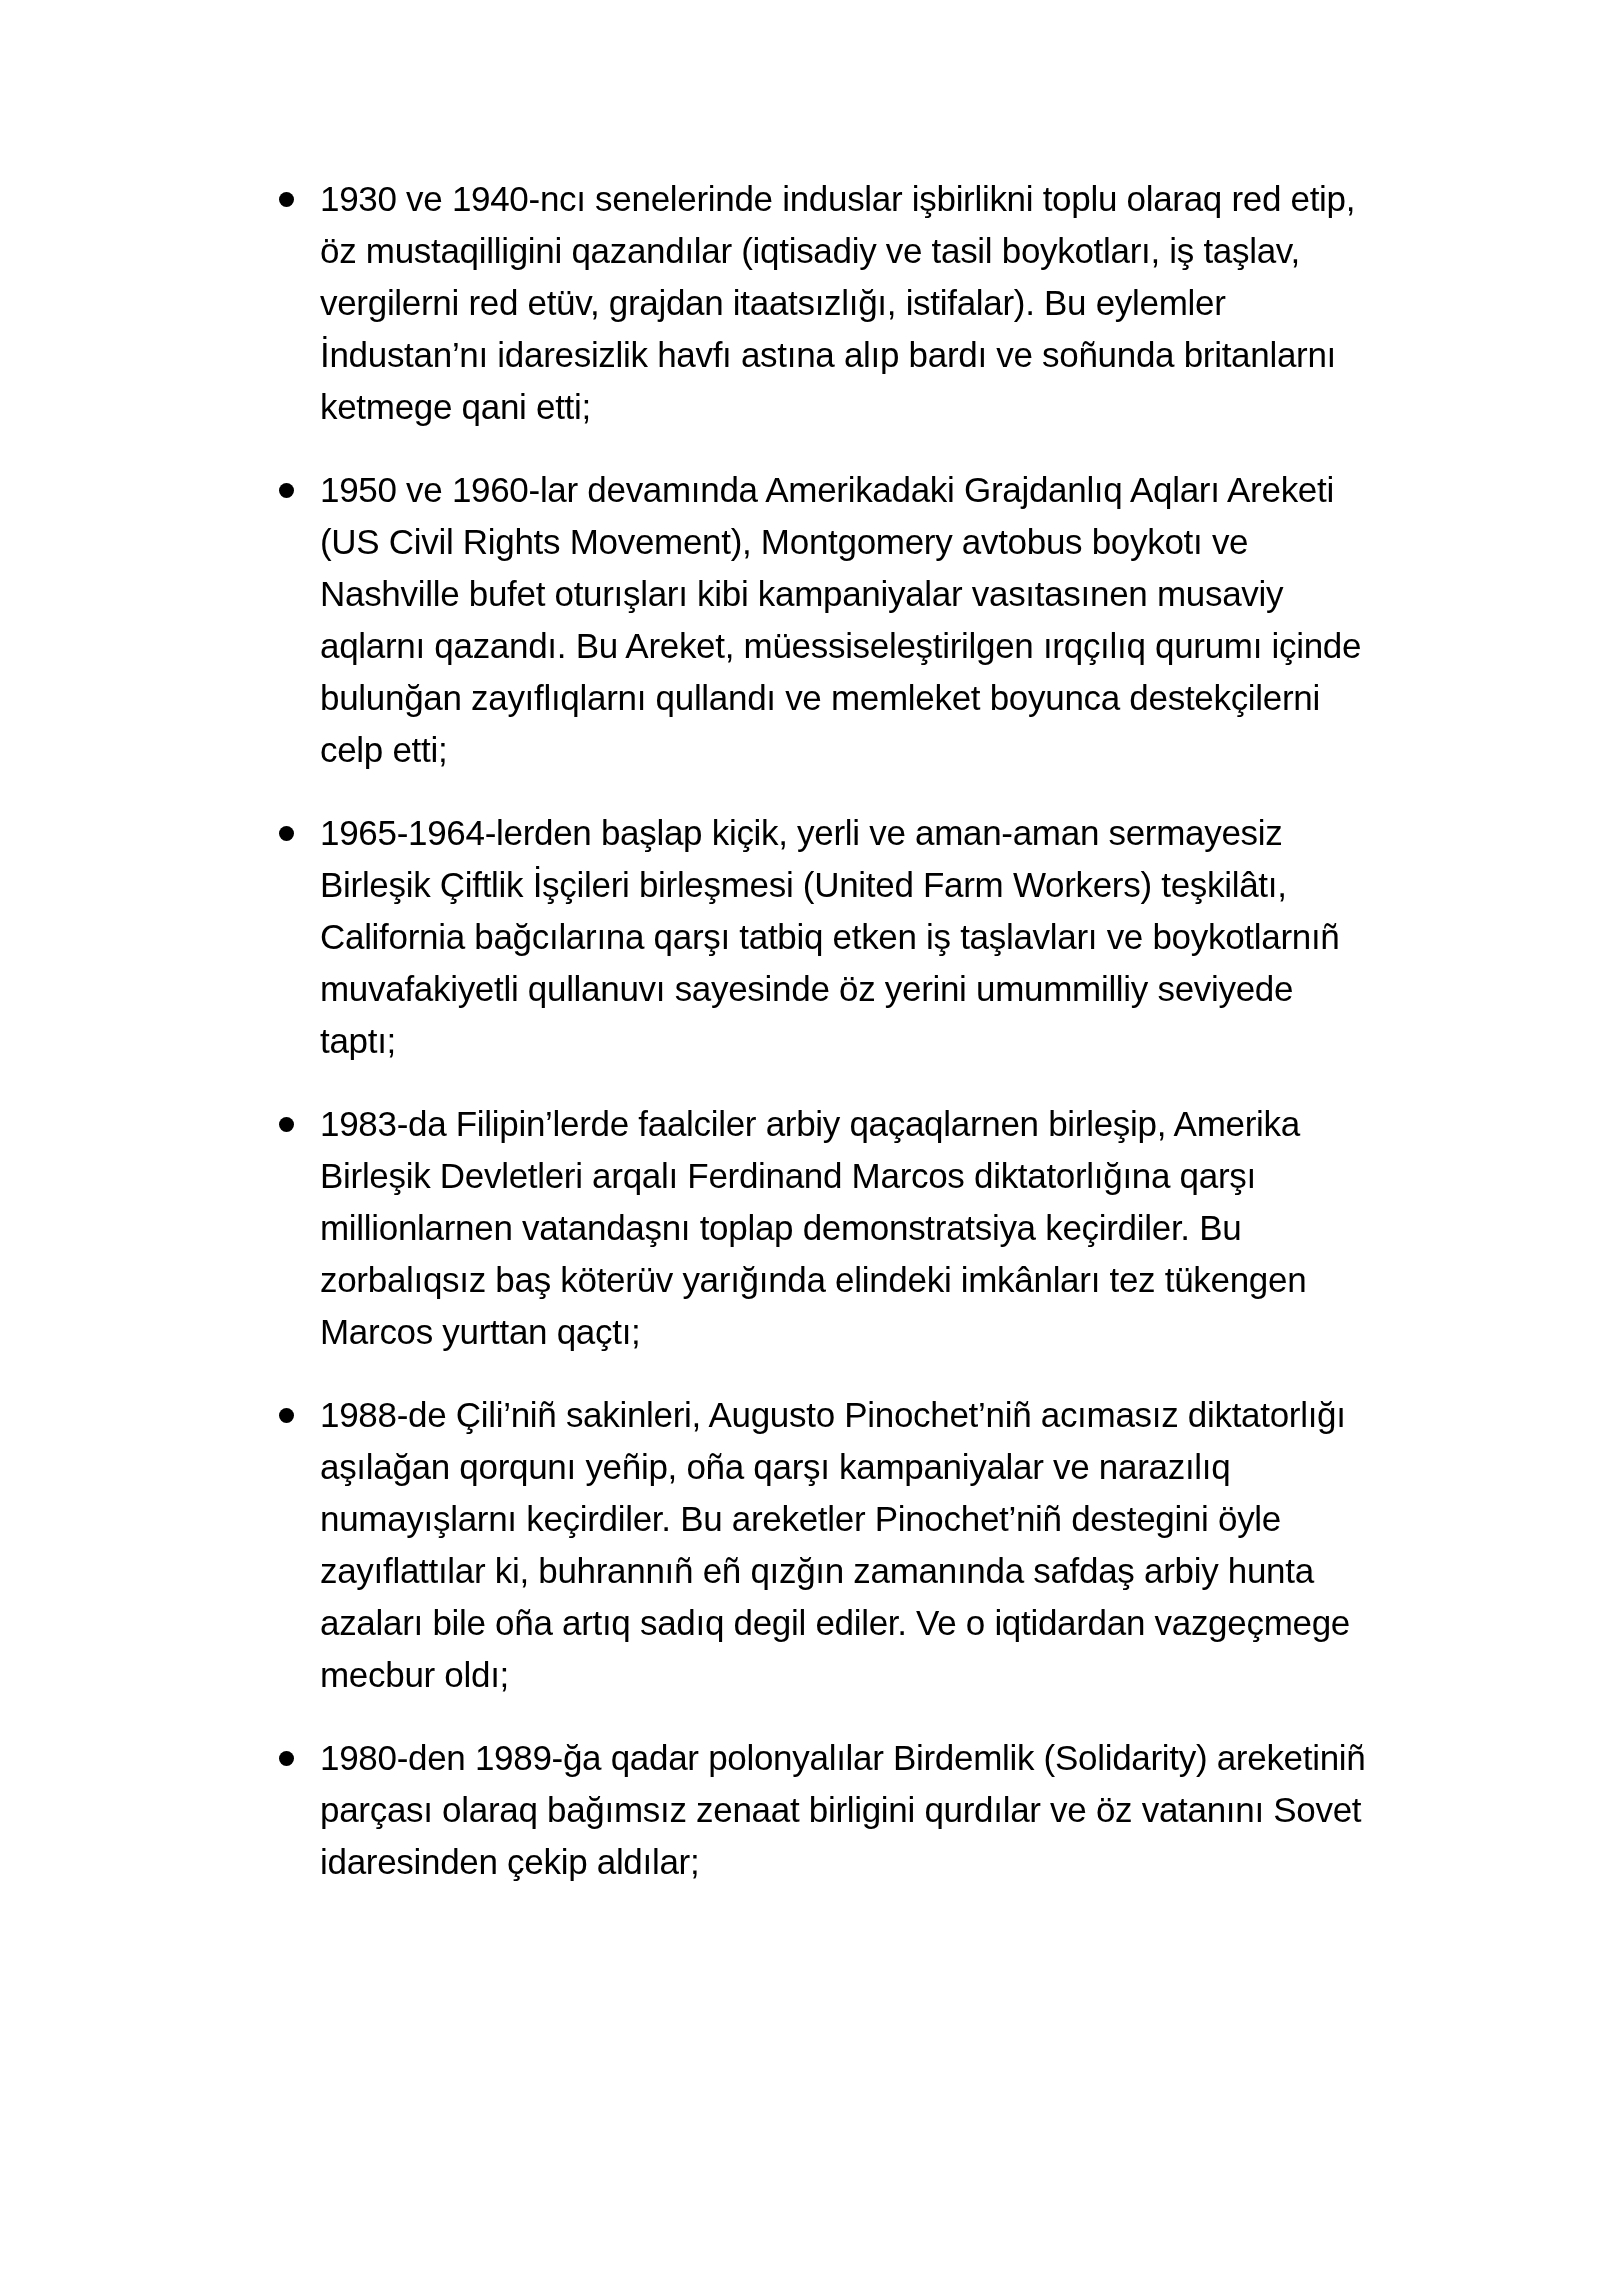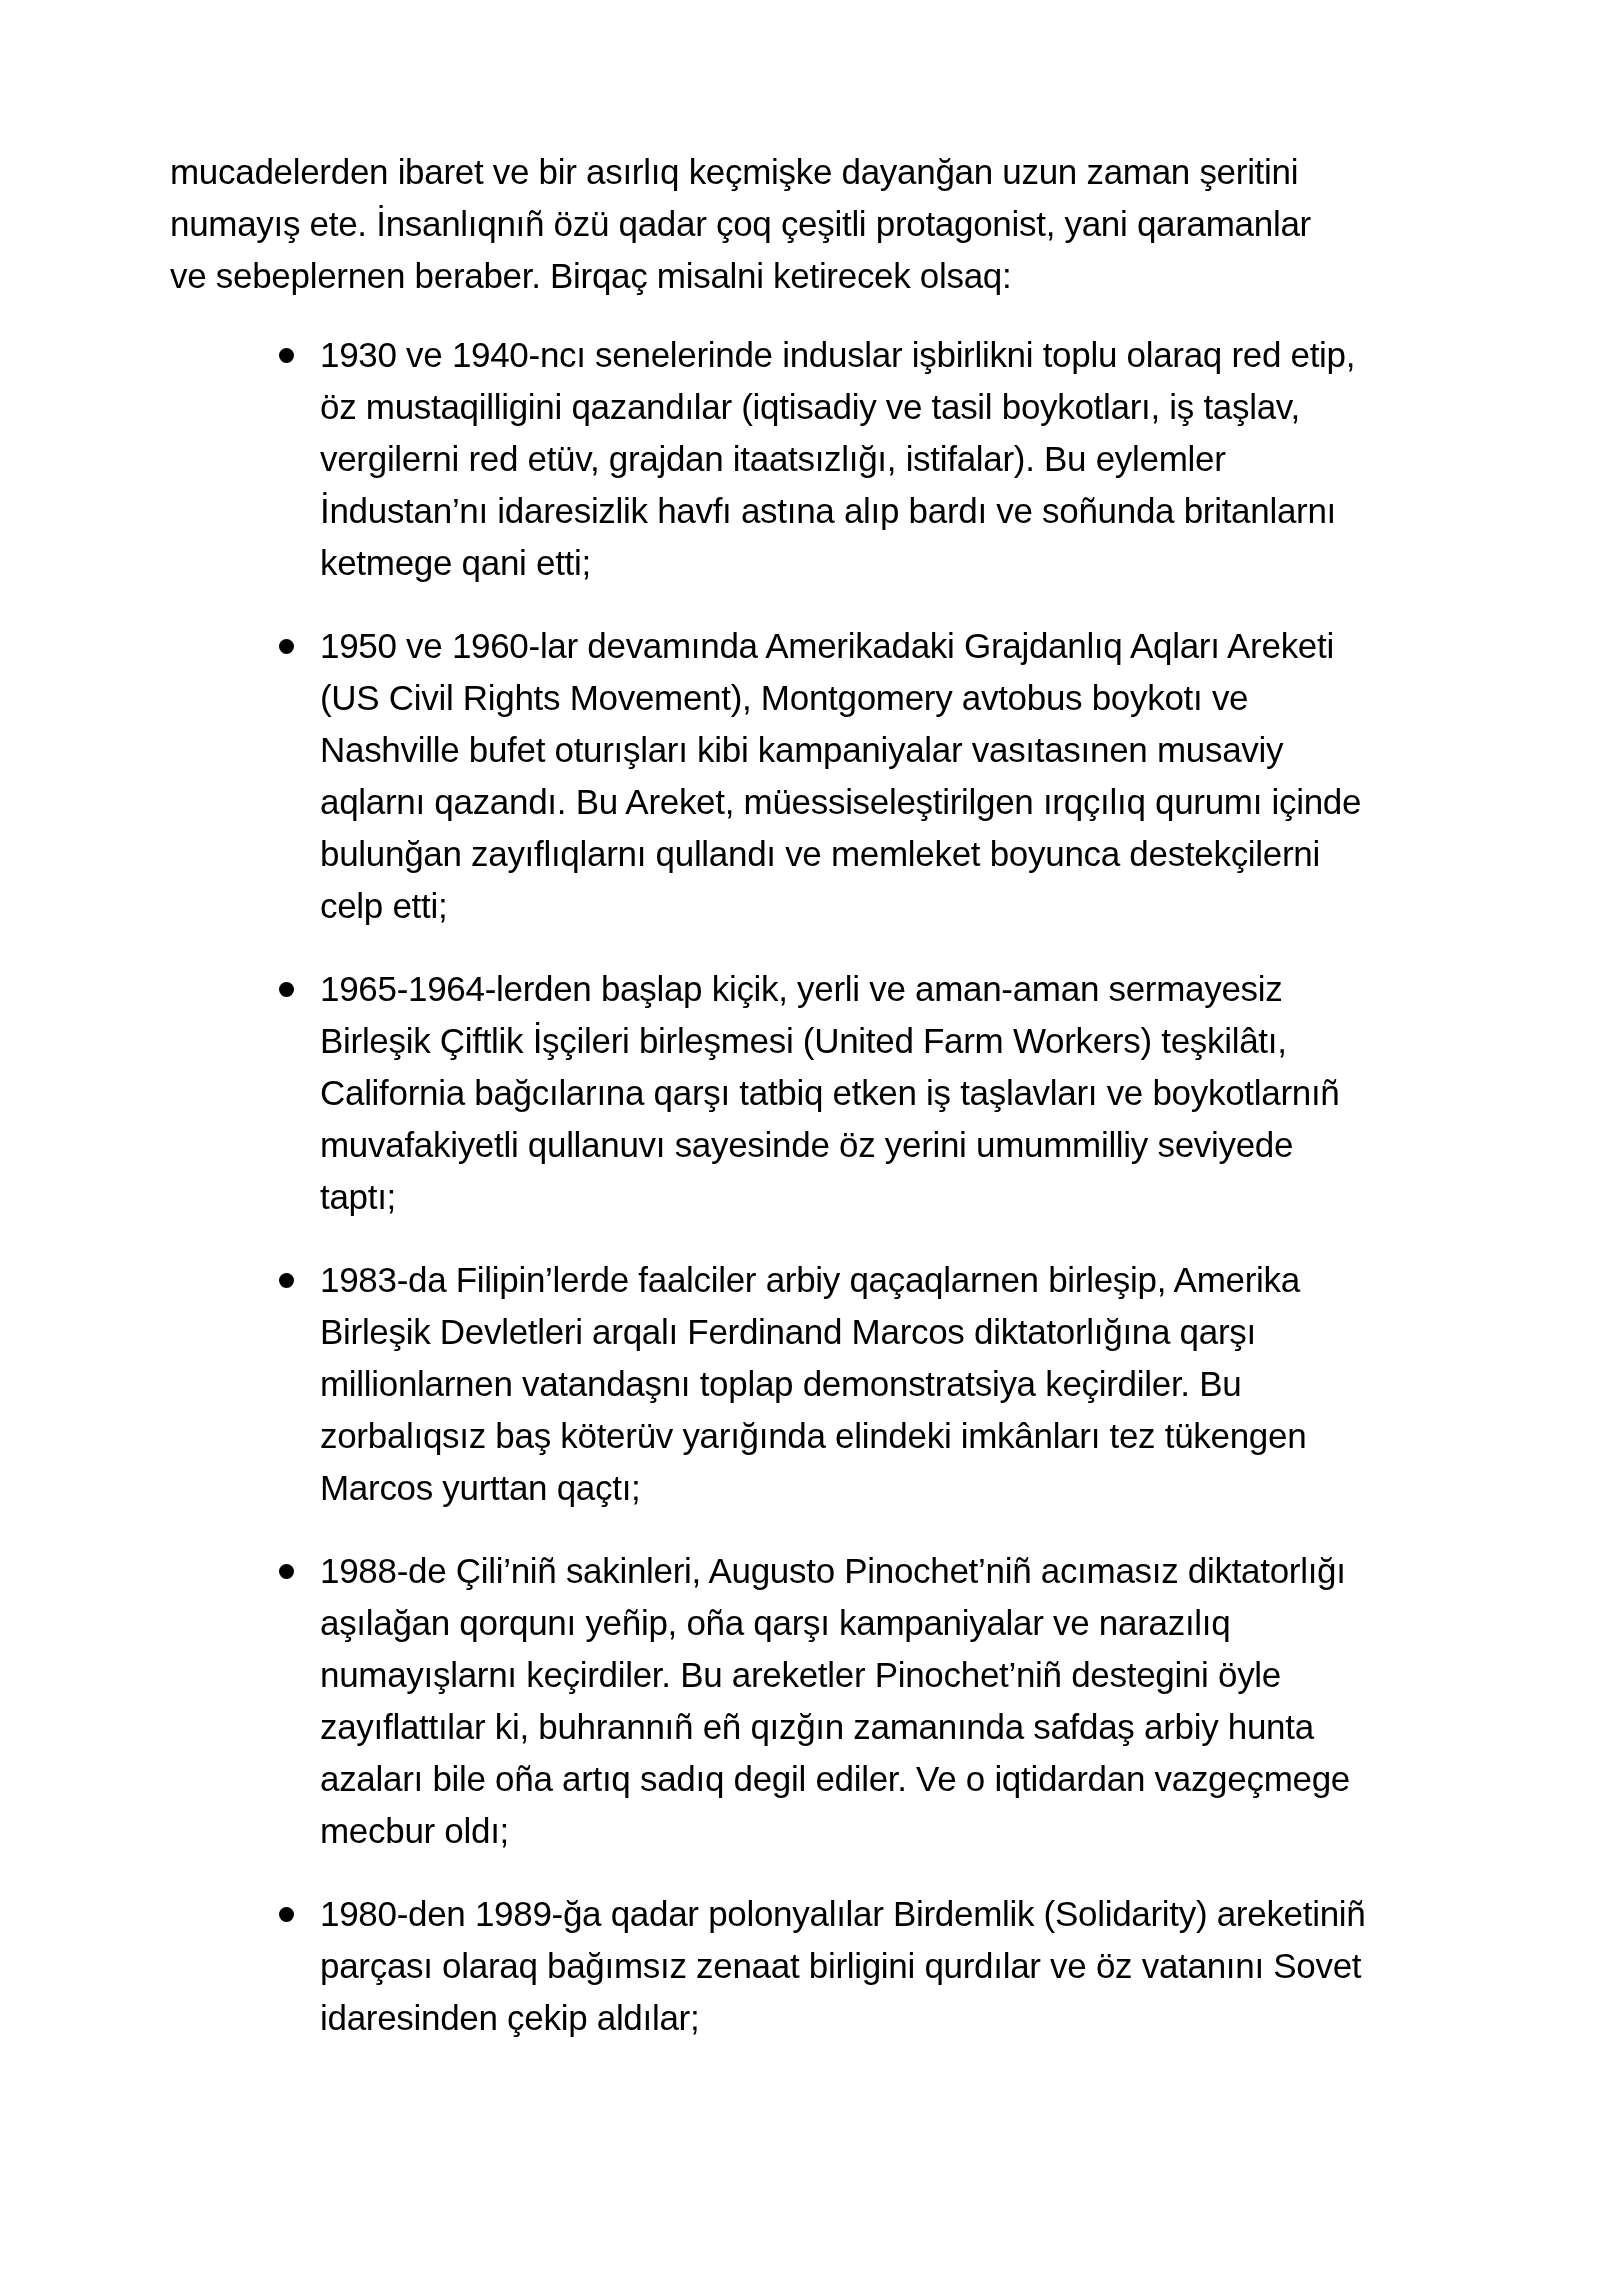--- a/index.html
+++ b/index.html
@@ -51,23 +51,20 @@
   ul.bullets li .item-text {
     display: block;
     white-space: pre-line;
     letter-spacing: -0.3px;
   }
 </style>
 </head>
 <body>
 
 <div class="page">
-  <p class="intro">mucadelerden ibaret ve bir asırlıq keçmişke dayanğan uzun zaman şeritini
-numayış ete. İnsanlıqnıñ özü qadar çoq çeşitli protagonist, yani qaramanlar
-ve sebeplernen beraber. Birqaç misalni ketirecek olsaq:</p>
   <ul class="bullets" id="bullet-list">
   <li>
     <span class="bullet"></span>
     <span class="item-text">1930 ve 1940-ncı senelerinde induslar işbirlikni toplu olaraq red etip,
 öz mustaqilligini qazandılar (iqtisadiy ve tasil boykotları, iş taşlav,
 vergilerni red etüv, grajdan itaatsızlığı, istifalar). Bu eylemler
 İndustan’nı idaresizlik havfı astına alıp bardı ve soñunda britanlarnı
 ketmege qani etti;</span>
   </li>
 

